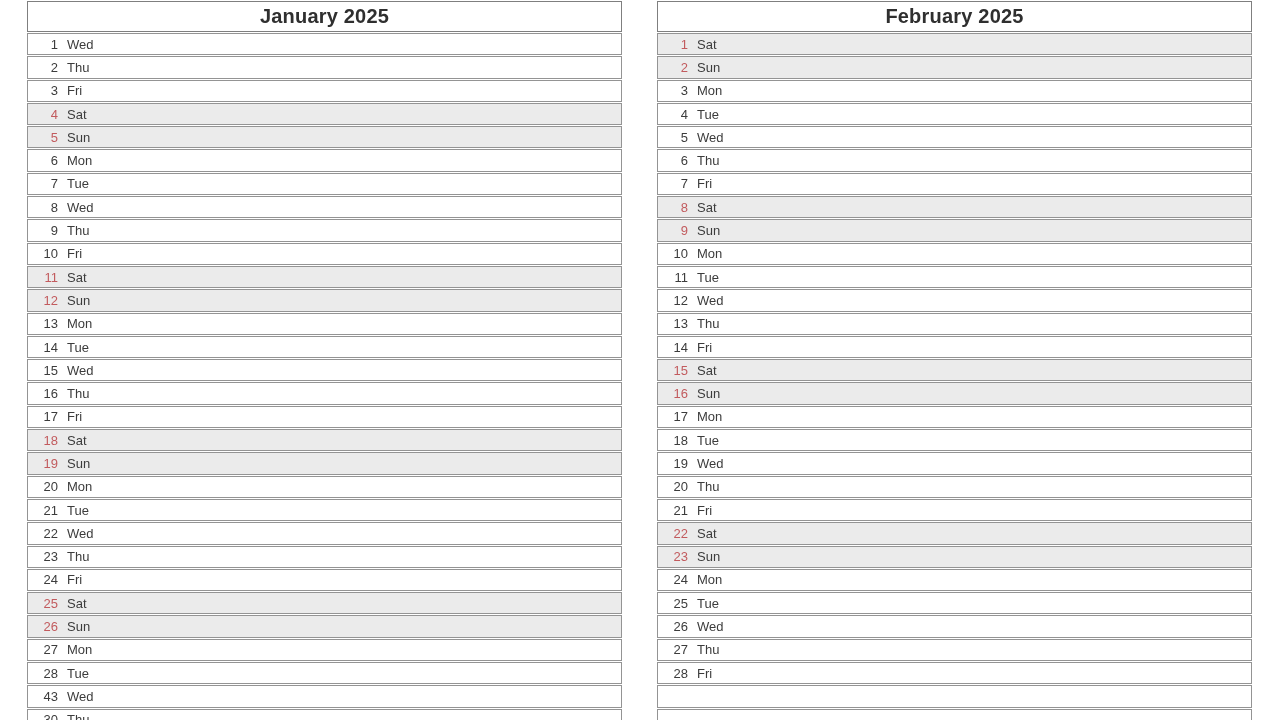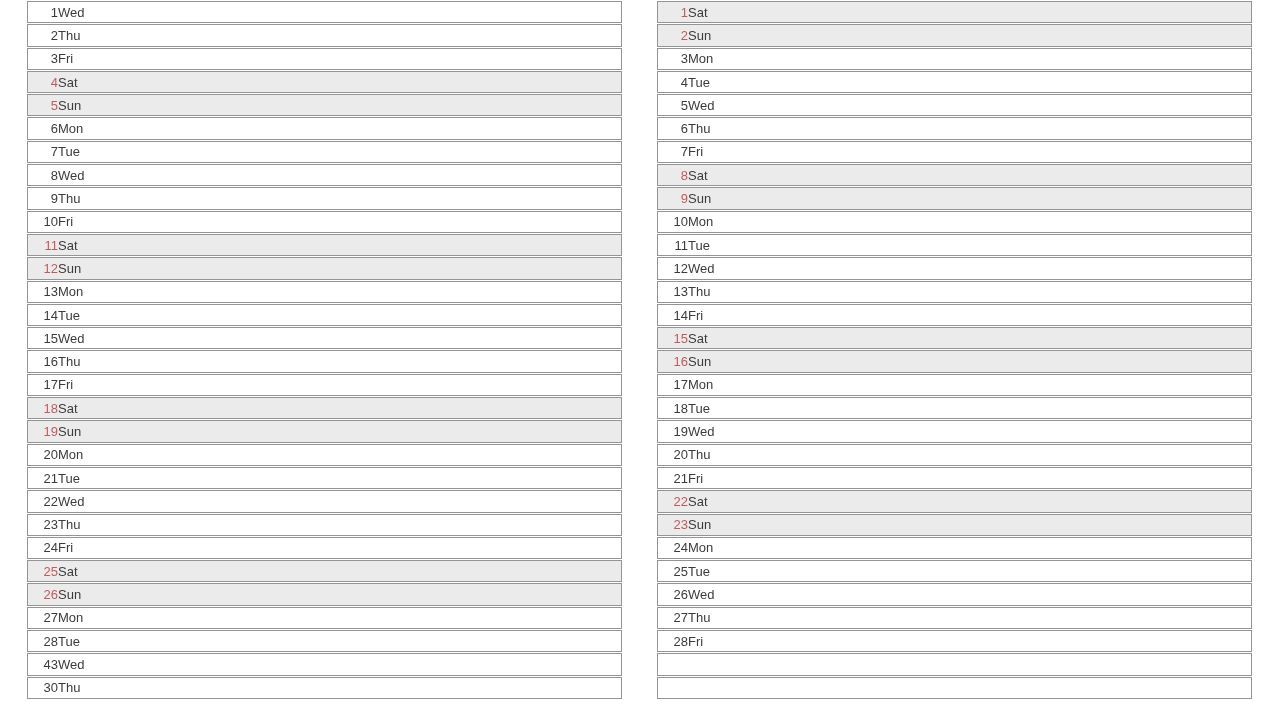--- a/index.html
+++ b/index.html
@@ -40,27 +40,28 @@
     font-size: 13px;
     color: #3c3c3c;
   }
   .row.weekend { background: #ebebeb; }
   .row .num {
     width: 30px;
     text-align: right;
     flex: 0 0 30px;
   }
   .row.weekend .num { color: #c25b5e; }
-  .row .wd { }
+  .row .wd { margin-left: 9px; }
 </style>
 </head>
 <body>
 
 <div class="page">
   <div class="calendar">
+    <div class="cal-title">January 2025</div>
     <div class="rows">
         <div class="row">
           <span class="num">1</span>
           <span class="wd">Wed</span>
         </div>
         <div class="row">
           <span class="num">2</span>
           <span class="wd">Thu</span>
         </div>
         <div class="row">
@@ -171,20 +172,21 @@
           <span class="num">43</span>
           <span class="wd">Wed</span>
         </div>
         <div class="row">
           <span class="num">30</span>
           <span class="wd">Thu</span>
         </div>
       </div>
   </div>
   <div class="calendar">
+    <div class="cal-title">February 2025</div>
     <div class="rows">
         <div class="row weekend">
           <span class="num">1</span>
           <span class="wd">Sat</span>
         </div>
         <div class="row weekend">
           <span class="num">2</span>
           <span class="wd">Sun</span>
         </div>
         <div class="row">

